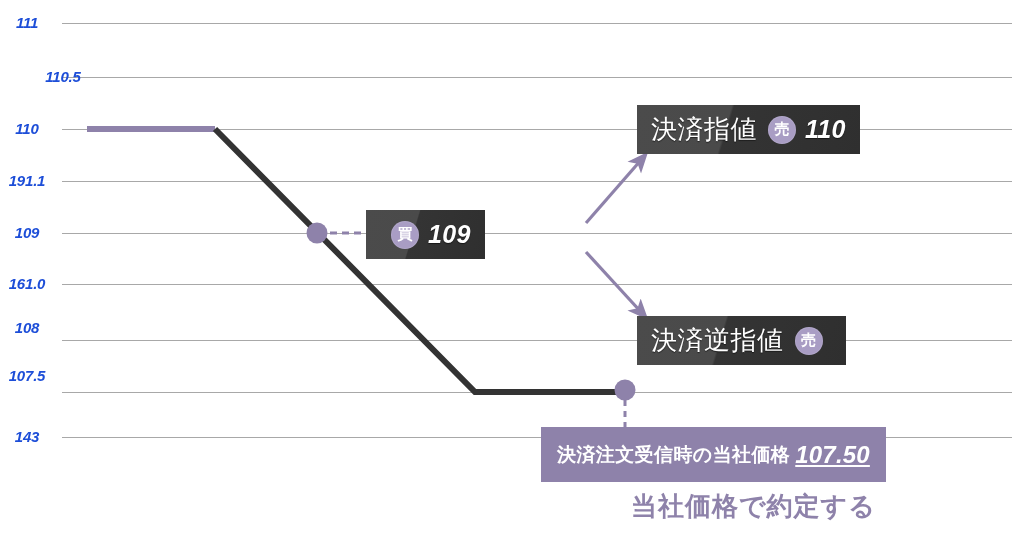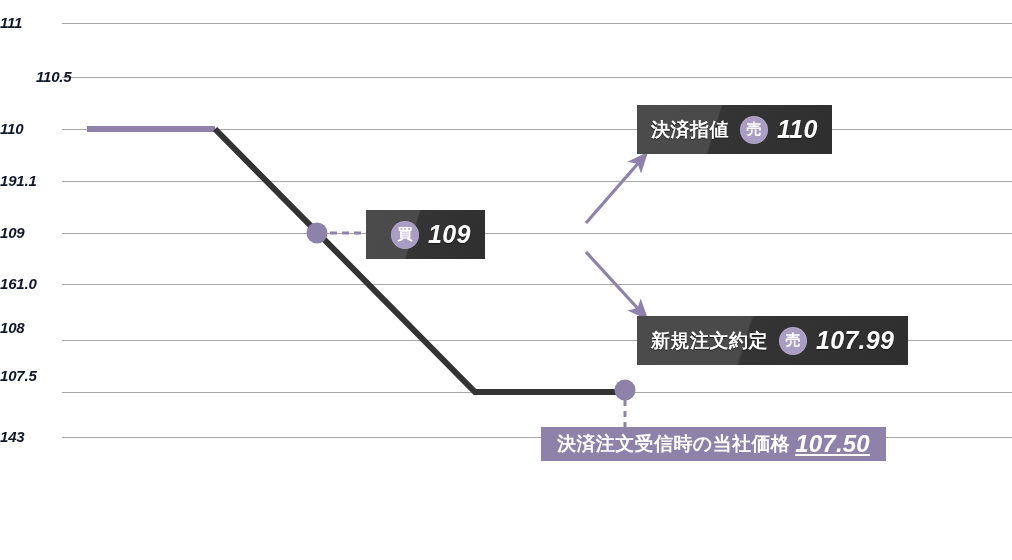--- a/index.html
+++ b/index.html
@@ -12,43 +12,43 @@
   }
   #stage{position:absolute;left:0;top:0;width:1012px;height:560px;}
 
   
   .gridline{
     position:absolute;left:62px;right:0;height:1px;
     background:#a8a8a8;
   }
   .ytick{
     position:absolute;left:0;width:54px;
-    text-align:left;
+    text-align:center;
     font-style:italic;font-weight:bold;
-    font-size:15px;color:#0f172a;
+    font-size:15px;color:#1d4ed8;
     letter-spacing:-0.2px;
     line-height:1;
   }
 
   
   #plot{position:absolute;left:0;top:0;width:1012px;height:560px;overflow:visible;}
 
   
   .callout{
     position:absolute;
     display:flex;align-items:center;
     box-sizing:border-box;
     padding:0 14px;
     height:49px;
     background:linear-gradient(107deg,#4b4b4b 0%,#4a4a4a 40%,#343434 41%,#2f2f2f 100%);
     color:#ffffff;
     white-space:nowrap;
   }
   .callout .ctitle{
-    font-size:19px;font-weight:bold;
+    font-size:26px;font-weight:normal;
     letter-spacing:0.5px;
     text-shadow:0 1px 1px rgba(0,0,0,.55);
   }
   .badge{
     width:28px;height:28px;border-radius:50%;
     background:#a99dc4;
     display:flex;align-items:center;justify-content:center;
     color:#ffffff;font-size:15px;font-weight:bold;
     margin:0 9px 0 11px;
     flex:0 0 auto;
@@ -59,21 +59,21 @@
     letter-spacing:0.3px;
     text-shadow:0 1px 1px rgba(0,0,0,.55);
   }
 
   
   .purplebox{
     position:absolute;
     display:flex;align-items:center;
     box-sizing:border-box;
     padding:0 16px;
-    height:34px;
+    height:55px;
     background:#8e82aa;
     color:#ffffff;white-space:nowrap;
   }
   .purplebox .ptitle{font-size:19px;font-weight:bold;letter-spacing:0.4px;}
   .purplebox .pval{font-size:24px;font-weight:bold;font-style:italic;margin-left:5px;letter-spacing:0.2px;text-decoration:underline;}
 
   
   .caption{
     position:absolute;
     font-size:26px;font-weight:bold;
@@ -136,24 +136,24 @@
     <span class="badge">売</span>
     <span class="cval">110</span>
   </div>
 
   <div class="callout" style="left:366px;top:210px;">
     <span class="badge">買</span>
     <span class="cval">109</span>
   </div>
 
   <div class="callout" style="left:637px;top:316px;">
-    <span class="ctitle">新規注文約定</span>
+    <span class="ctitle">決済逆指値</span>
     <span class="badge">売</span>
-    <span class="cval">107.99</span>
   </div>
 
   <div class="purplebox" style="left:541px;top:427px;">
     <span class="ptitle">決済注文受信時の当社価格</span>
     <span class="pval">107.50</span>
   </div>
 
+  <div class="caption" style="left:631px;top:489px;">当社価格で約定する</div>
 
 </div>
 
 </body></html>

